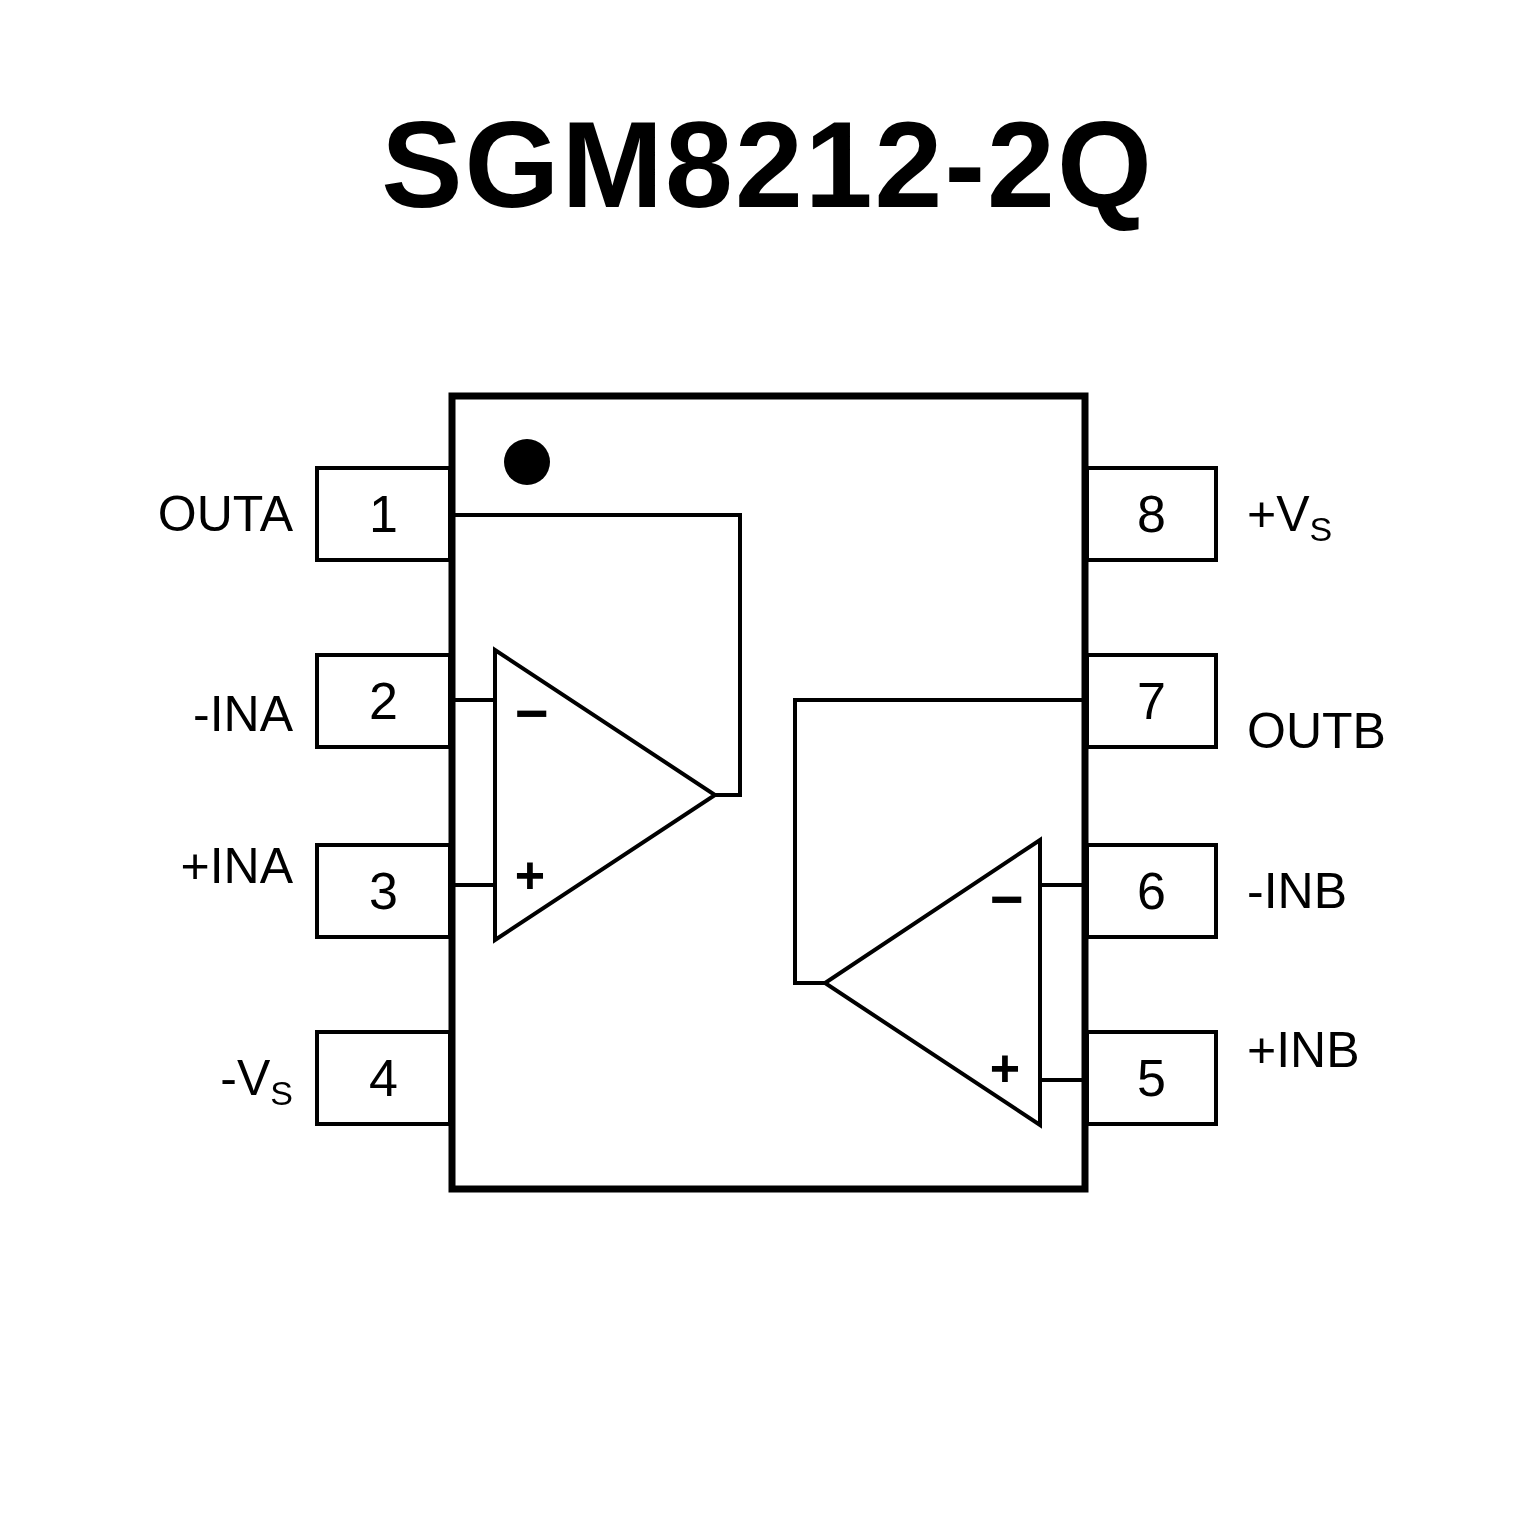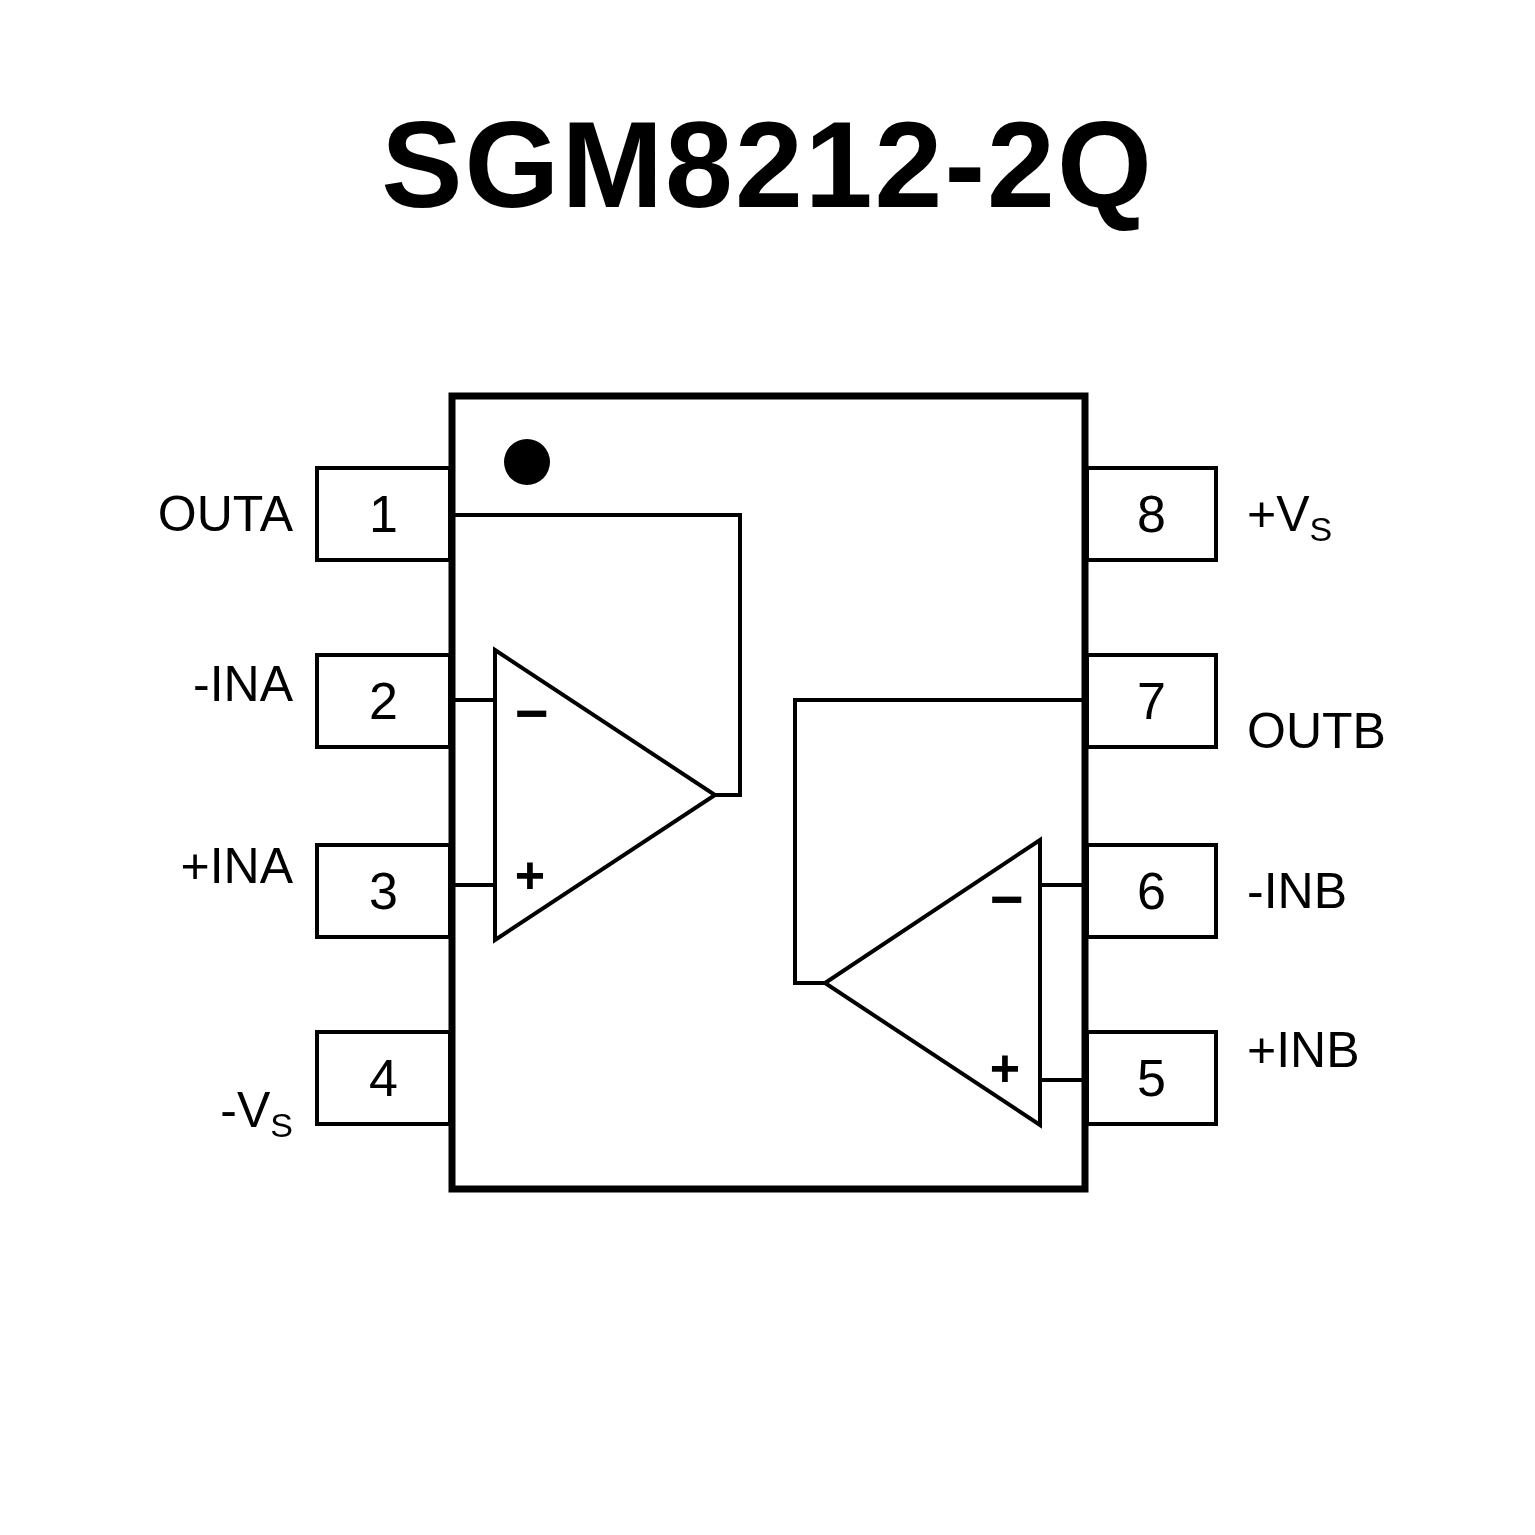--- a/index.html
+++ b/index.html
@@ -136,27 +136,27 @@
   <div class="pin-box right" style="top:843px;">
     <span>6</span>
   </div>
   <div class="pin-box right" style="top:1030px;">
     <span>5</span>
   </div>
 
   <div class="pin-label left" style="top:484px;">
     <span>OUTA</span><span class="sub"></span>
   </div>
-  <div class="pin-label left" style="top:654px;">
+  <div class="pin-label left" style="top:684px;">
     <span>-INA</span><span class="sub"></span>
   </div>
   <div class="pin-label left" style="top:836px;">
     <span>+INA</span><span class="sub"></span>
   </div>
-  <div class="pin-label left" style="top:1080px;">
+  <div class="pin-label left" style="top:1048px;">
     <span>-V</span><span class="sub">S</span>
   </div>
 
   <div class="pin-label right" style="top:484px;">
     <span>+V</span><span class="sub">S</span>
   </div>
   <div class="pin-label right" style="top:701px;">
     <span>OUTB</span><span class="sub"></span>
   </div>
   <div class="pin-label right" style="top:861px;">

